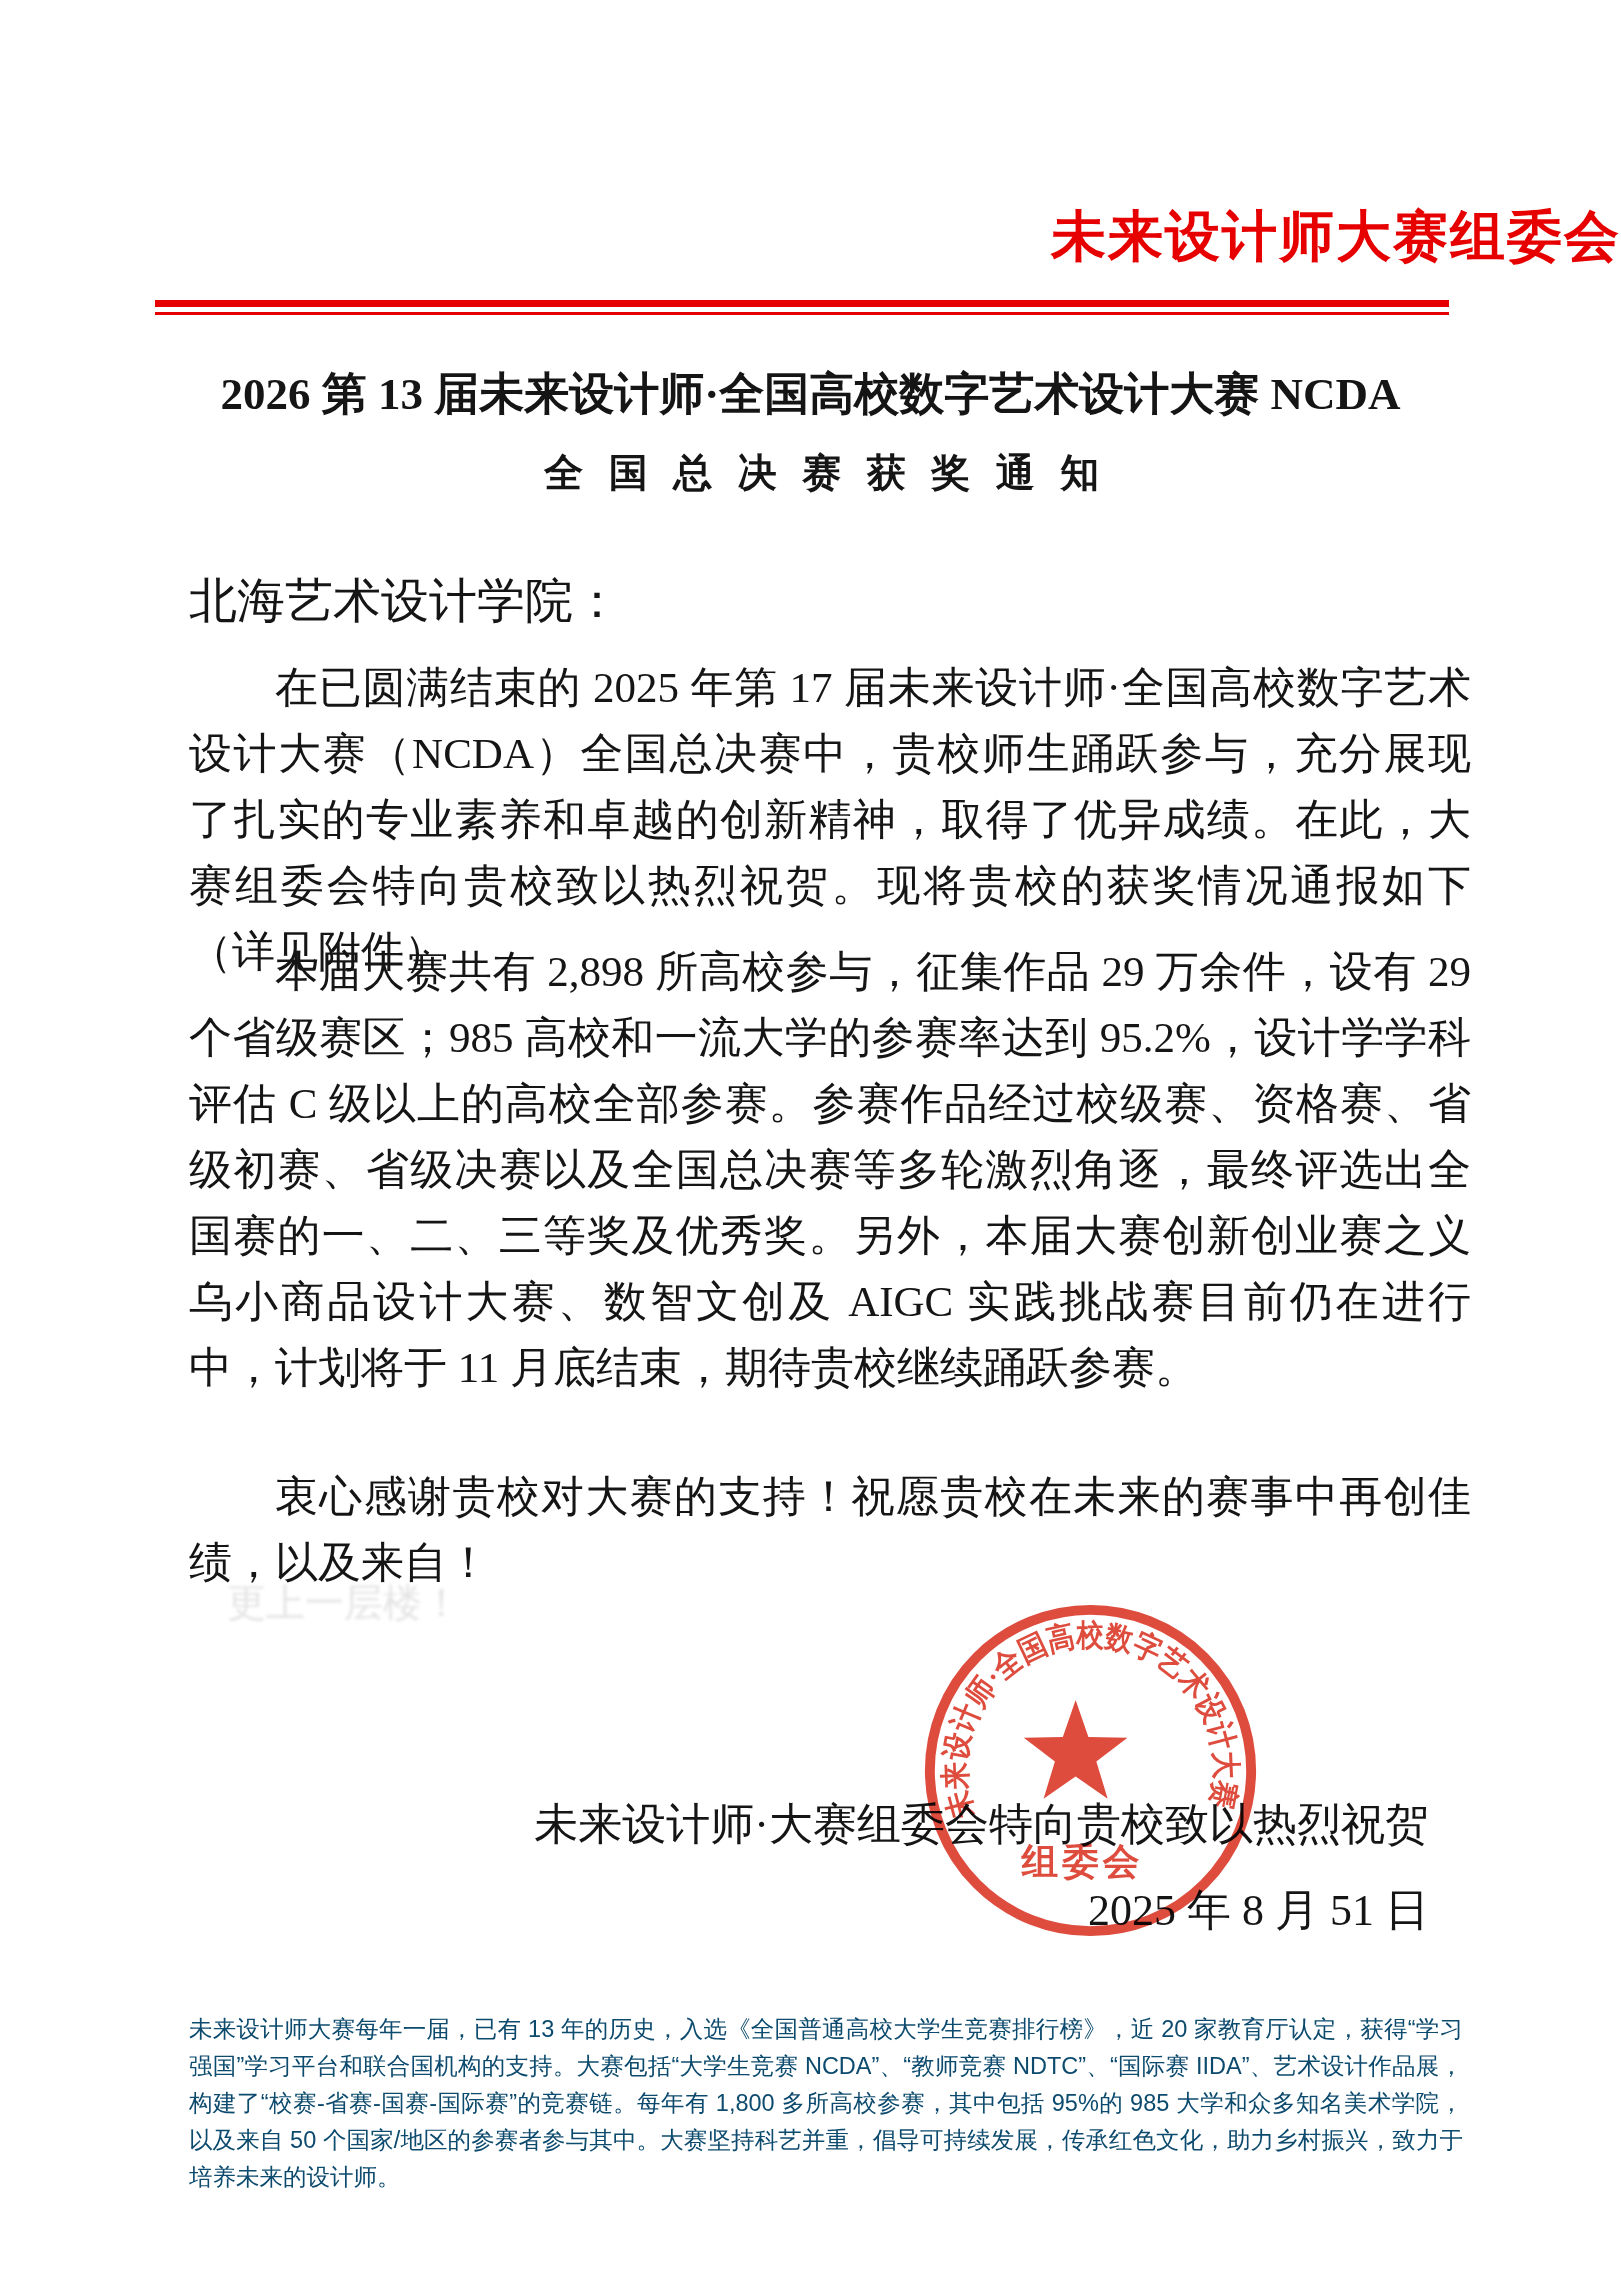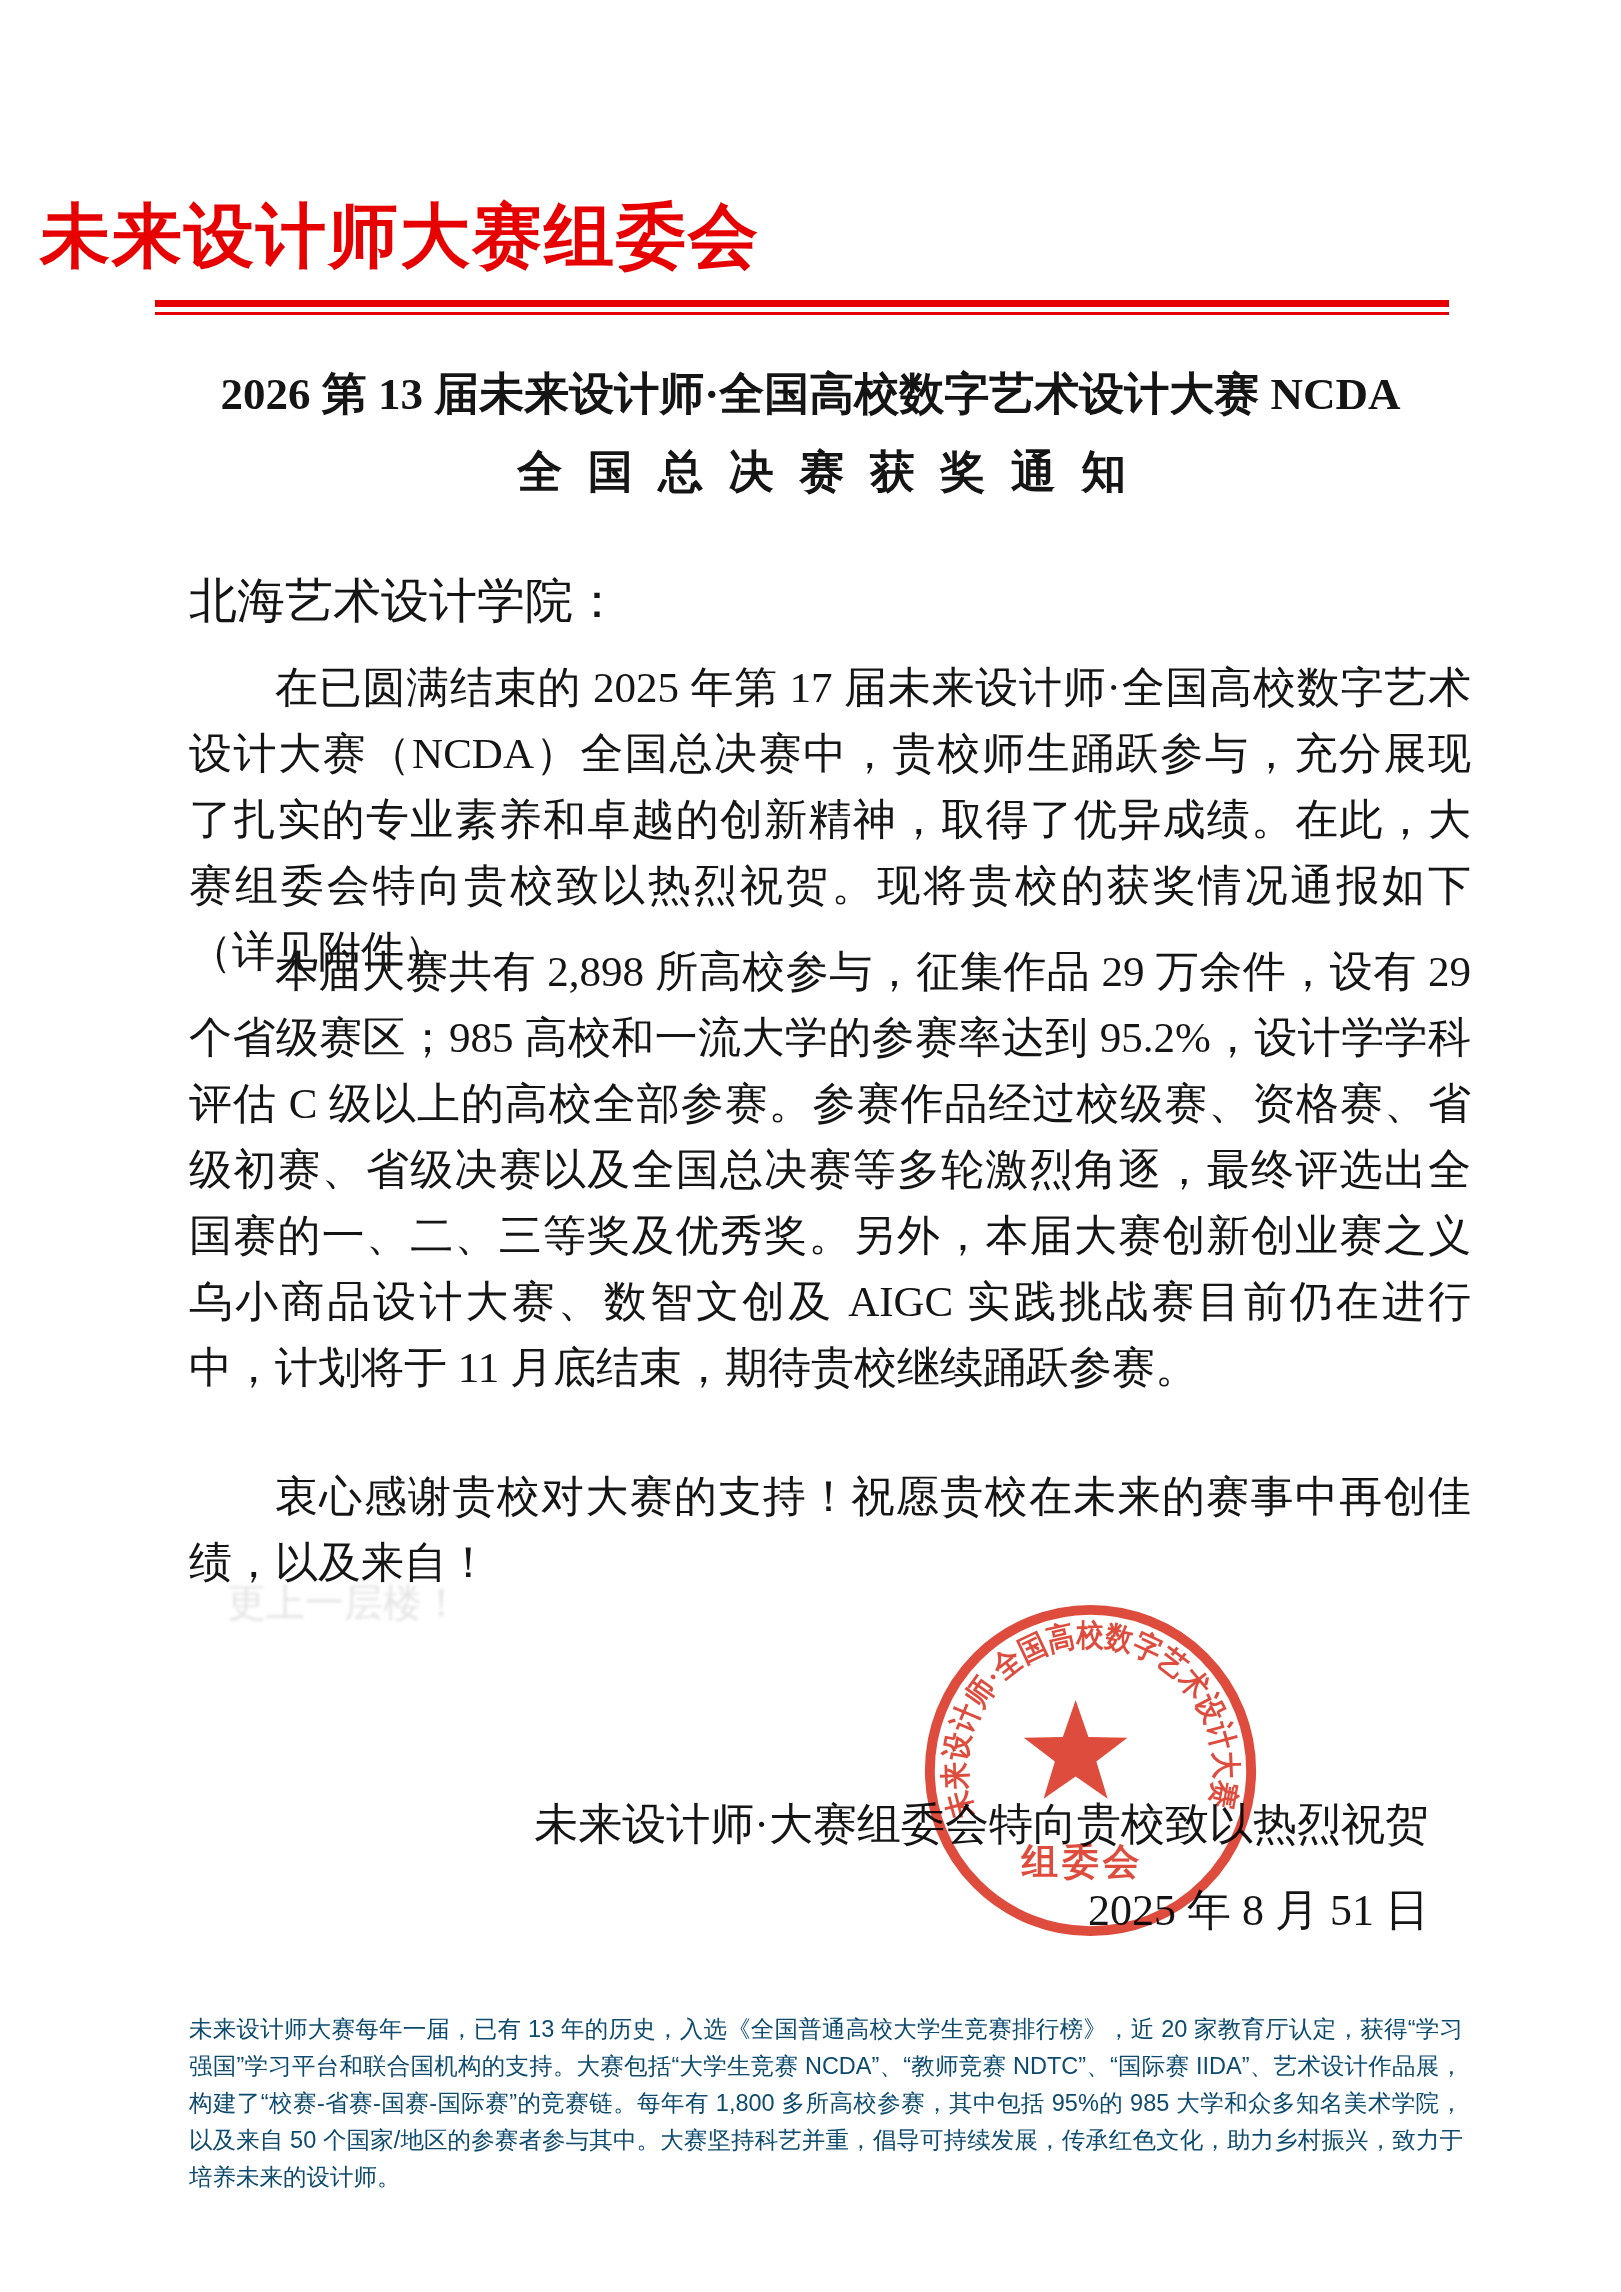--- a/index.html
+++ b/index.html
@@ -8,41 +8,41 @@
     width:1621px;height:2293px;
     margin:0 auto;
     background:#ffffff;
     overflow:hidden;
     font-family:"Liberation Serif","DejaVu Serif",serif;
     color:#151515;
   }
   .abs{position:absolute;}
   .org-title{
     top:192px;left:0;right:0;
-    text-align:left;
-    font-size:70px;line-height:90px;
+    text-align:right;
+    font-size:55px;line-height:90px;
     font-weight:bold;
     color:#e60000;
     letter-spacing:2px;
     white-space:nowrap;
     padding-left:40px;
   }
   .rule-thick{top:300px;left:155px;width:1294px;height:6.9px;background:#e60000;}
   .rule-thin{top:312px;left:155px;width:1294px;height:2.9px;background:#e60000;}
   .doc-title-1{
     top:365px;left:0;right:0;
     text-align:center;
     font-size:45px;line-height:59px;
     font-weight:bold;
     white-space:nowrap;
   }
   .doc-title-2{
     top:443px;left:0;right:0;
     text-align:center;
-    font-size:45px;line-height:59px;
+    font-size:39px;line-height:59px;
     font-weight:bold;
     letter-spacing:25.5px;
     white-space:nowrap;
     margin-left:48px;
   }
   .salutation{
     top:570px;left:189px;
     font-size:48px;line-height:61px;
     font-weight:normal;
   }

